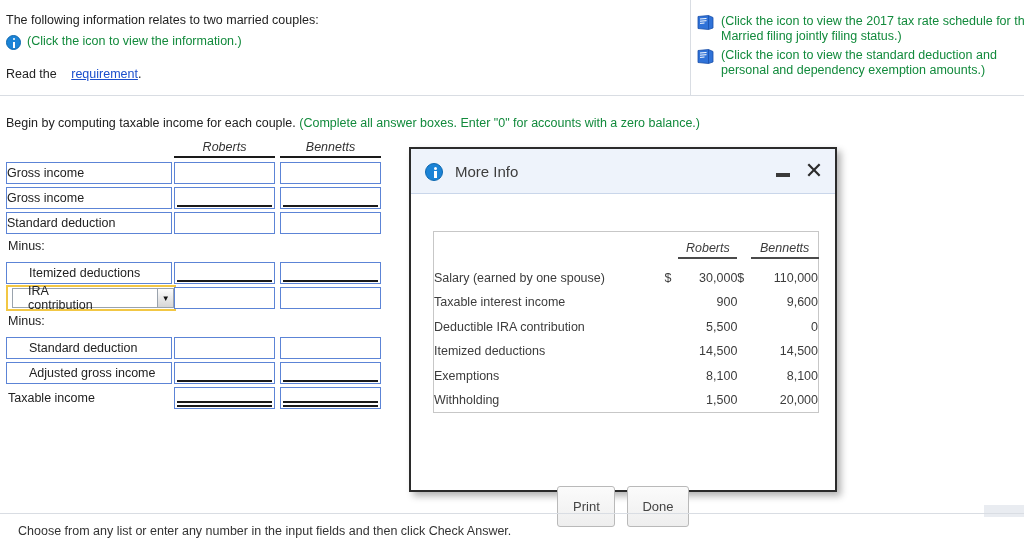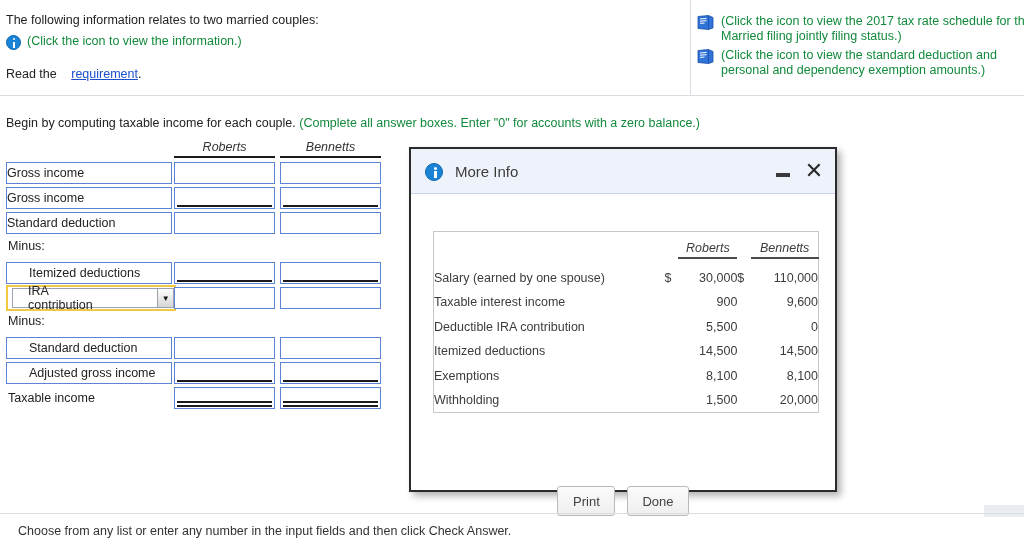--- a/index.html
+++ b/index.html
@@ -177,21 +177,21 @@
   .td-cur { width: 14px; text-align: left; }
   .td-num { text-align: right; padding-right: 4px; white-space: nowrap; }
   .td-num2 { text-align: right; padding-right: 10px; white-space: nowrap; }
   .spacer-row td { height: 8px; }
 
   .modal-btns {
     position: absolute; left: 0; top: 292px; width: 100%;
     display: flex; justify-content: center; gap: 12px;
   }
   .dlg-btn {
-    min-width: 58px; height: 30px; padding: 0 14px;
+    min-width: 58px; height: 41px; padding: 0 14px;
     background: linear-gradient(#fbfbfb, #eeeeee);
     border: 1px solid #b9b9b9; border-radius: 3px;
     font-size: 13px; color: #444; cursor: pointer;
     font-family: "Liberation Sans", sans-serif;
   }
 
   
   .footer-divider {
     position: absolute; left: 0; top: 513px; width: 1024px; height: 1px;
     background: #d9dde3;

